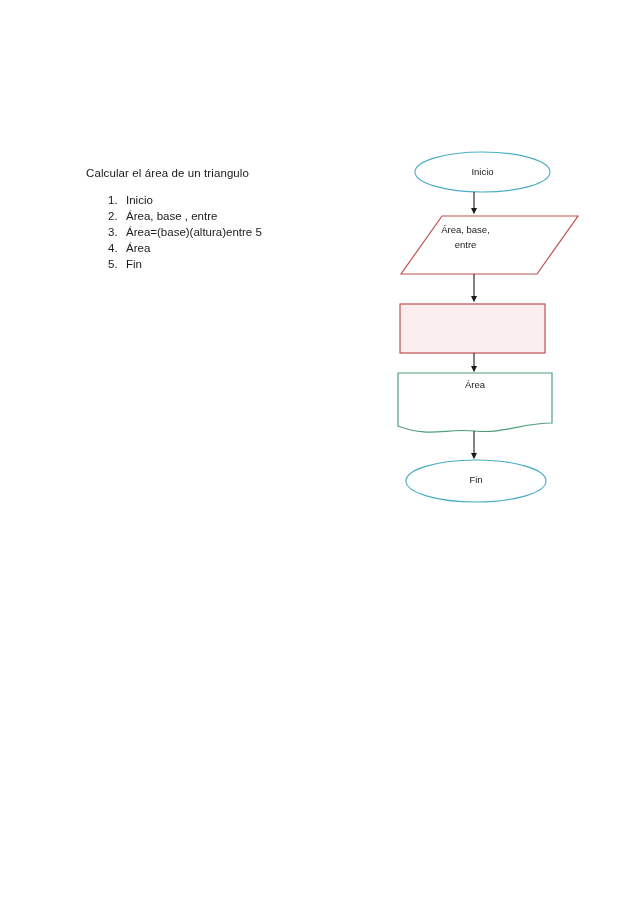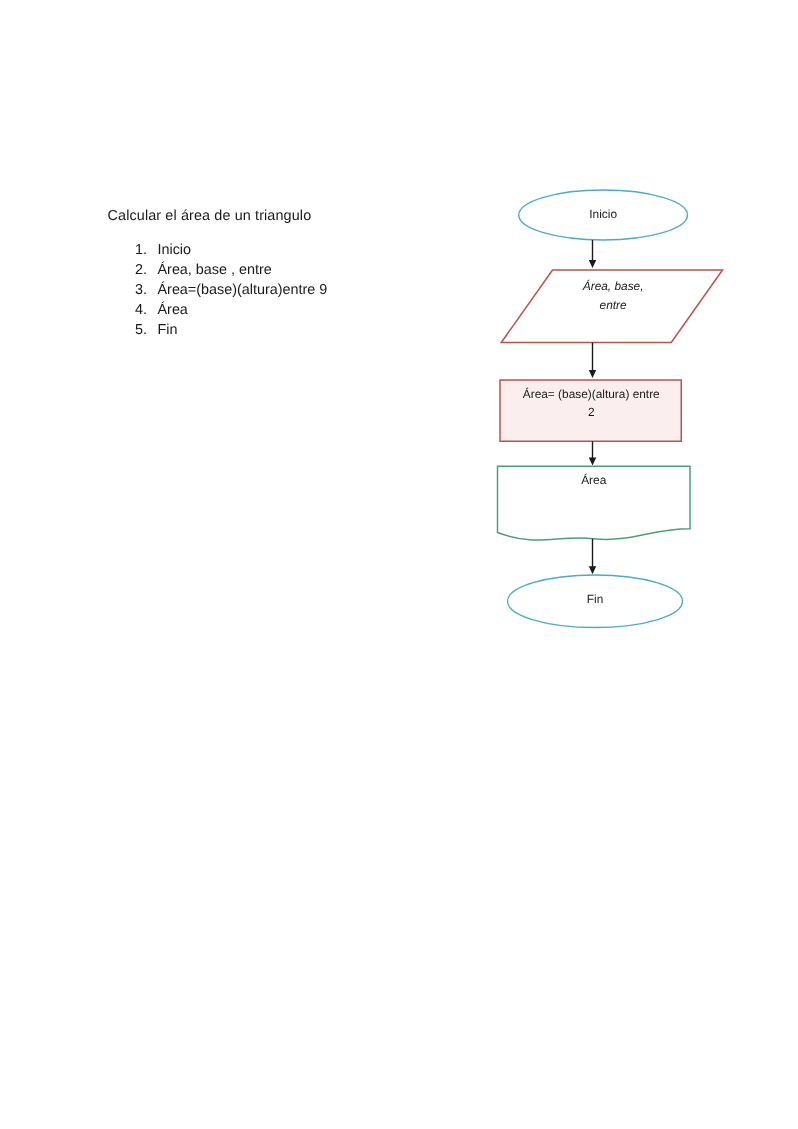--- a/index.html
+++ b/index.html
@@ -66,21 +66,21 @@
   .node-label {
     position: absolute;
     text-align: center;
     font-size: 9.5px;
     line-height: 15px;
     color: #1a1a1a;
     pointer-events: none;
   }
   
   #label-inicio   { left: 415px; top: 164px; width: 135px; }
-  #label-entrada  { left: 423px; top: 222px; width: 135px; font-style: italic; }
+  #label-entrada  { left: 398px; top: 222px; width: 135px; }
   #label-proceso  { left: 402px; top: 308px; width: 142px; }
   #label-salida   { left: 400px; top: 377px; width: 150px; }
   #label-fin      { left: 406px; top: 472px; width: 140px; }
 </style>
 </head>
 <body>
 
 <div id="page">
 
   <div id="text-column">
@@ -89,21 +89,21 @@
       <li>
         <span class="num">1.</span>
         <span>Inicio</span>
       </li>
       <li>
         <span class="num">2.</span>
         <span>Área, base , entre</span>
       </li>
       <li>
         <span class="num">3.</span>
-        <span>Área=(base)(altura)entre 9</span>
+        <span>Área=(base)(altura)entre 5</span>
       </li>
       <li>
         <span class="num">4.</span>
         <span>Área</span>
       </li>
       <li>
         <span class="num">5.</span>
         <span>Fin</span>
       </li>
     </ol>
@@ -138,22 +138,18 @@
     <ellipse cx="476" cy="481" rx="70" ry="21" fill="#ffffff" stroke="#4BACC6" stroke-width="1.1"></ellipse>
   </svg>
 
   <div class="node-label" id="label-inicio">Inicio</div>
 
   <div class="node-label" id="label-entrada">
     <div>Área, base,</div>
     <div>entre</div>
   </div>
 
-  <div class="node-label" id="label-proceso">
-    <div>Área= (base)(altura) entre</div>
-    <div>2</div>
-  </div>
 
   <div class="node-label" id="label-salida">Área</div>
 
   <div class="node-label" id="label-fin">Fin</div>
 
 </div>
 
 </body></html>

